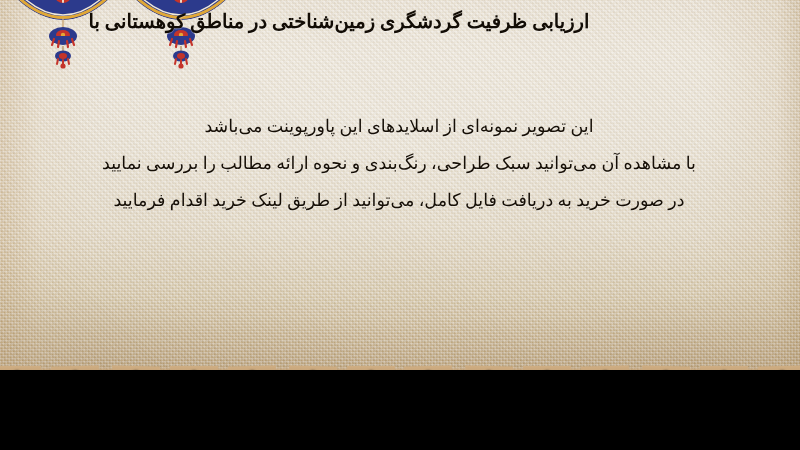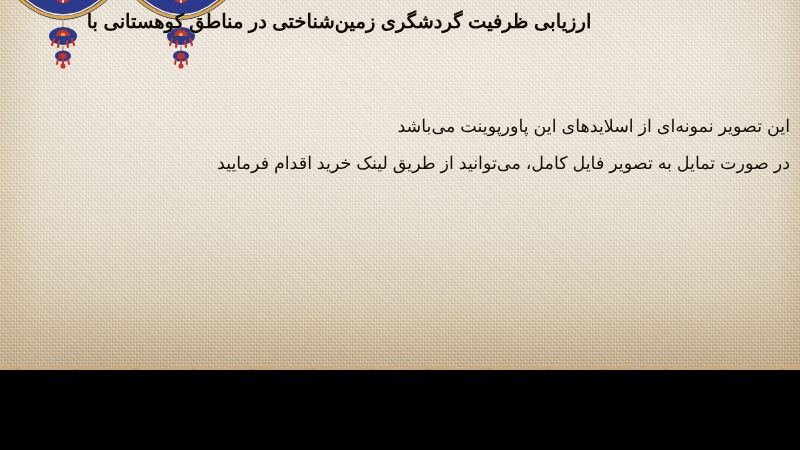--- a/index.html
+++ b/index.html
@@ -6,21 +6,21 @@
   html, body {
     margin: 0;
     padding: 0;
     background: #000;
   }
   #slide {
     position: relative;
     width: 800px;
     height: 370px;
     overflow: hidden;
-    font-family: Liberation Sans, sans-serif;
+    font-family: Liberation Serif, serif;
     background: #0a0705;
     direction: rtl;
   }
 
   
   .canvas-bg {
     position: absolute;
     left: 0; top: 0;
     width: 800px;
     height: 392px;
@@ -200,21 +200,21 @@
     text-shadow: 0 1px 0 rgba(255,255,255,0.30);
   }
   .title-line-1 { padding-right: 120px; }
   .title-line-2 { }
 
   .body-block {
     position: absolute;
     right: 10px;
     top: 108px;
     width: 782px;
-    text-align: right;
+    text-align: center;
     color: #150e06;
     font-size: 17.5px;
     line-height: 37px;
     text-shadow: 0 1px 0 rgba(255,255,255,0.28);
   }
   .body-line { display: block; white-space: nowrap; }
 </style>
 </head>
 <body>
 
@@ -362,21 +362,22 @@
       </g>
     </svg>
   </div>
 
   <div class="title-block">
     <div class="title-line-1">ارزیابی ظرفیت گردشگری زمین‌شناختی در مناطق کوهستانی با</div>
   </div>
 
   <div class="body-block">
     <span class="body-line">این تصویر نمونه‌ای از اسلایدهای این پاورپوینت می‌باشد</span>
-    <span class="body-line">در صورت تمایل به تصویر فایل کامل، می‌توانید از طریق لینک خرید اقدام فرمایید</span>
+    <span class="body-line">با مشاهده آن می‌توانید سبک طراحی، رنگ‌بندی و نحوه ارائه مطالب را بررسی نمایید</span>
+    <span class="body-line">در صورت خرید به دریافت فایل کامل، می‌توانید از طریق لینک خرید اقدام فرمایید</span>
   </div>
 
   <div class="black-band"></div>
   <div class="fringe-band"></div>
   <div class="fringe-row" id="fringe-row">
       <div class="knot" style="transform: rotate(-1.4deg);">
         <div class="scallop"></div>
         <div class="cord"></div>
         <div class="bead"></div>
         <div class="tassel"></div>

